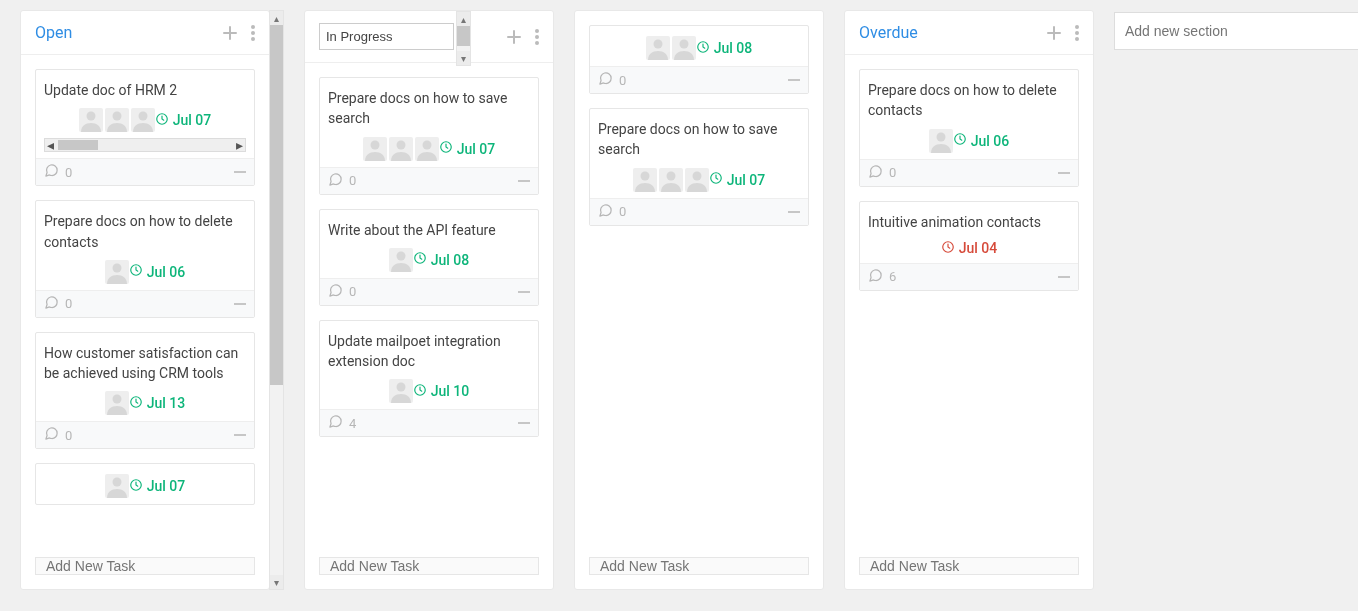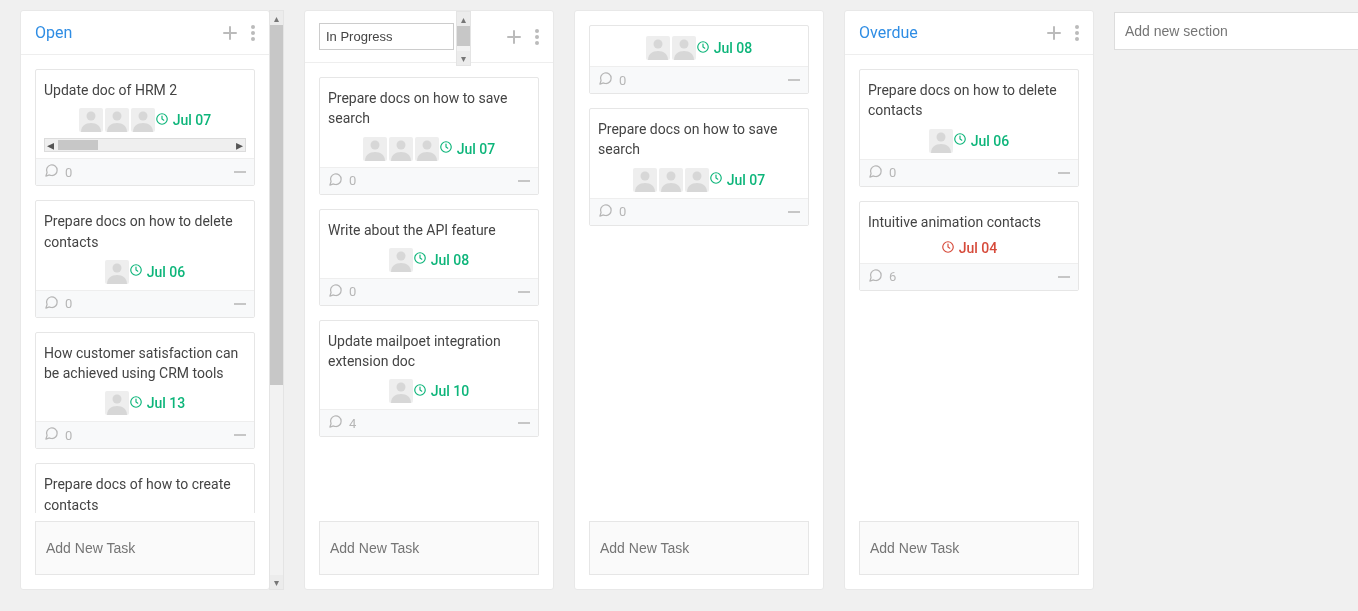--- a/index.html
+++ b/index.html
@@ -113,21 +113,21 @@
     color:#b6b6b6;
     font-size:13px;
   }
   .card-foot .left { display:flex; align-items:center; gap:6px; }
   .minus { width:12px; height:2px; background:#c6c6c6; }
   .add-task-wrap { padding: 8px 14px 14px 14px; }
   .add-task {
     width:100%;
     border:1px solid #e6e6e6;
     background:#fafafa;
-    padding:18px 10px;
+    padding:0 10px;
     font-size:14px;
     color:#aaa;
   }
   .ext-scroll {
     width: 15px;
     height: 580px;
     background:#f2f2f2;
     border:1px solid #e4e4e4;
     display:flex; flex-direction:column;
     margin-left: -1px;
@@ -283,21 +283,20 @@
                 <span><svg width="15" height="15" viewBox="0 0 24 24" fill="none">
                     <path d="M21 11.5a8.38 8.38 0 0 1-8.5 8.5 8.5 8.5 0 0 1-3.8-.9L3 21l1.9-5.7A8.5 8.5 0 1 1 21 11.5z" stroke="currentColor" stroke-width="2" stroke-linecap="round" stroke-linejoin="round"></path>
                   </svg></span>
                 <span>0</span>
               </span>
               <span class="minus"></span>
             </div>
           </div>
           <div class="card">
             <div class="card-body">
-              <div class="card-title">Prepare docs of how to create contacts</div>
               <div class="card-row">
                 <span class="avatars">
                   <span class="avatar">
                     <svg width="24" height="24" viewBox="0 0 24 24">
                       <circle cx="12" cy="8" r="4.5" fill="#d7d7d7"></circle>
                       <path d="M2 24c0-6 4.5-9 10-9s10 3 10 9" fill="#d7d7d7"></path>
                     </svg>
                   </span>
                 </span>
                 <span class="date green">

